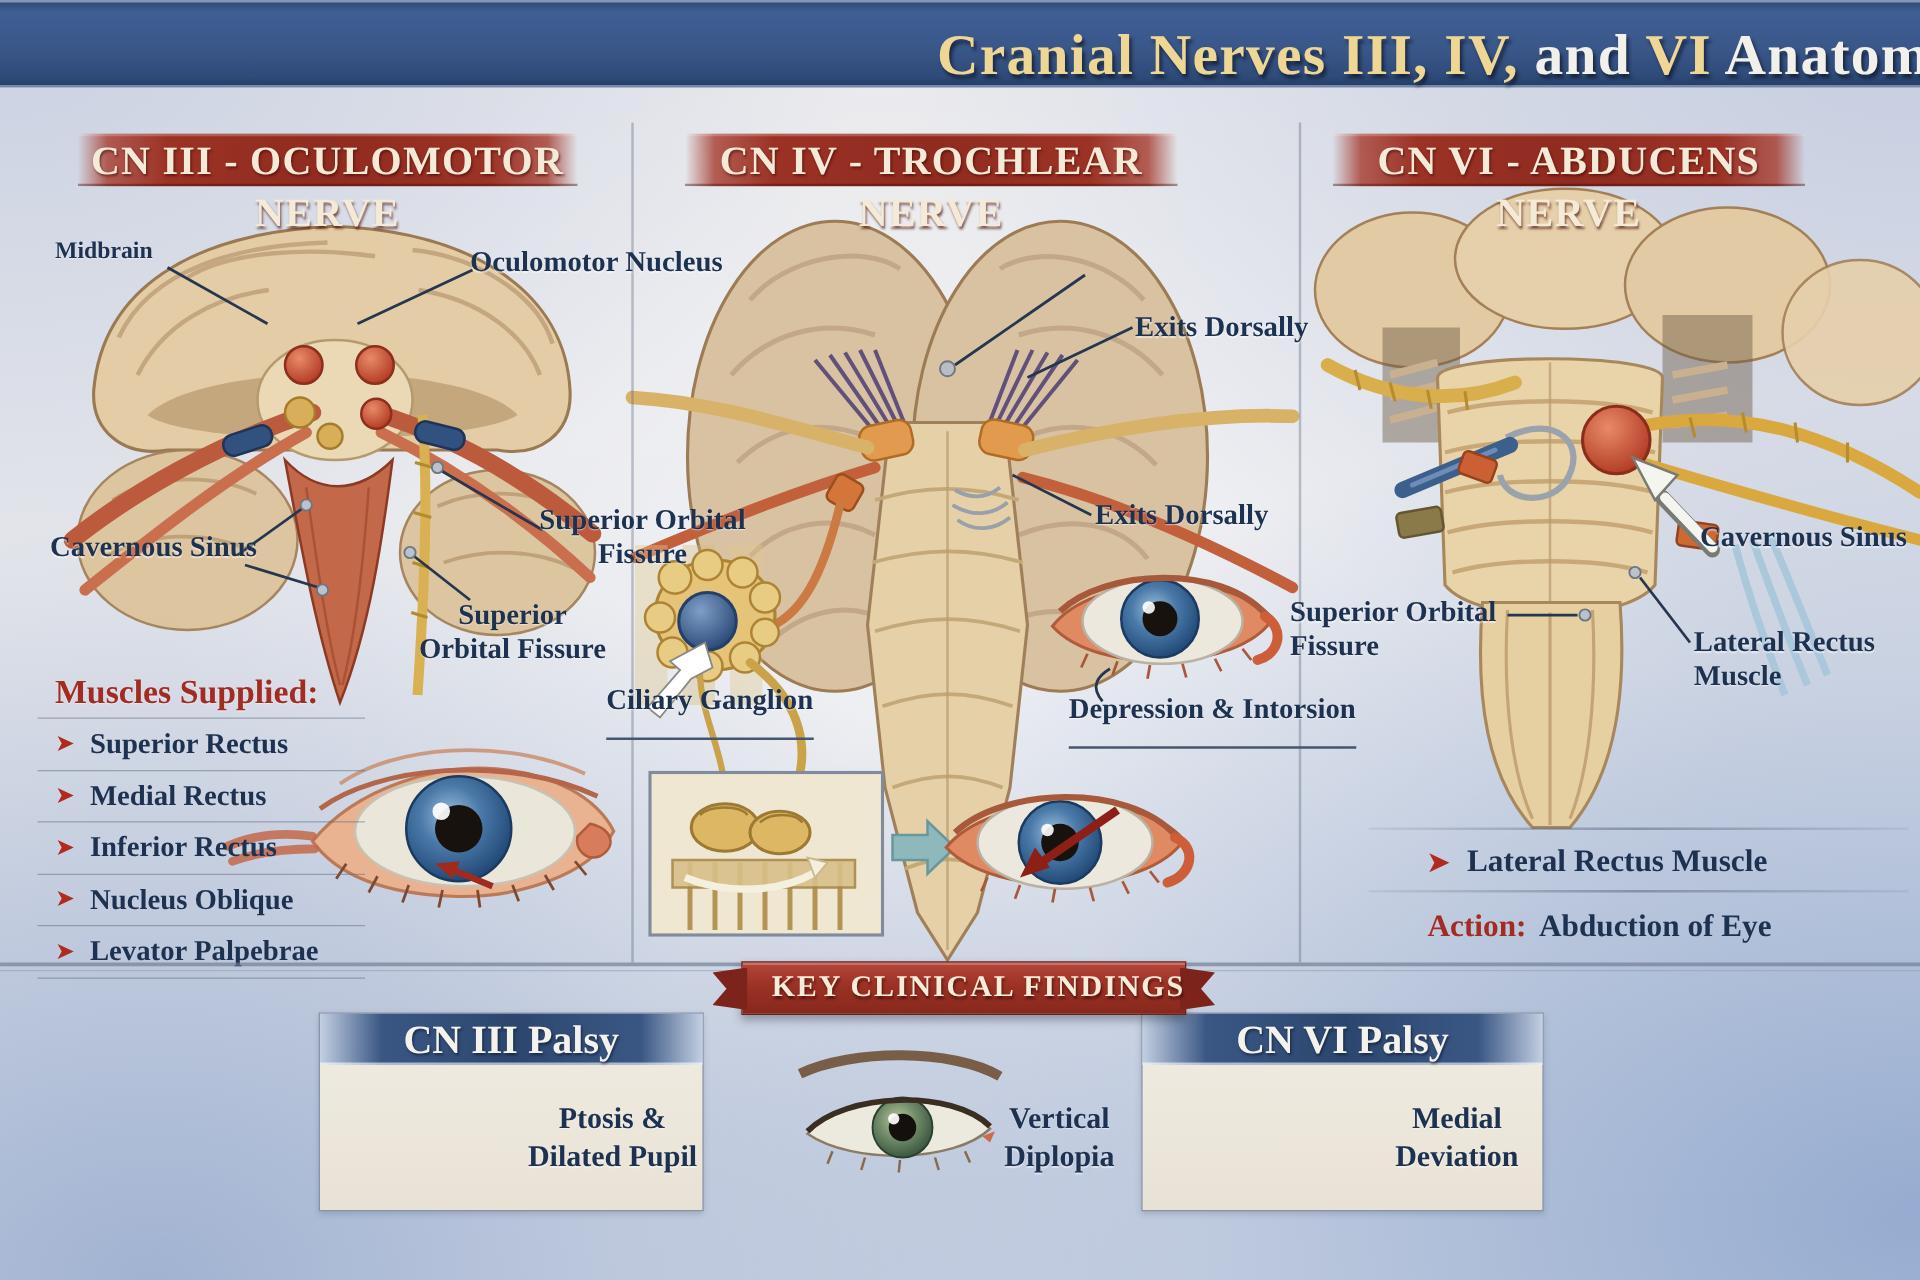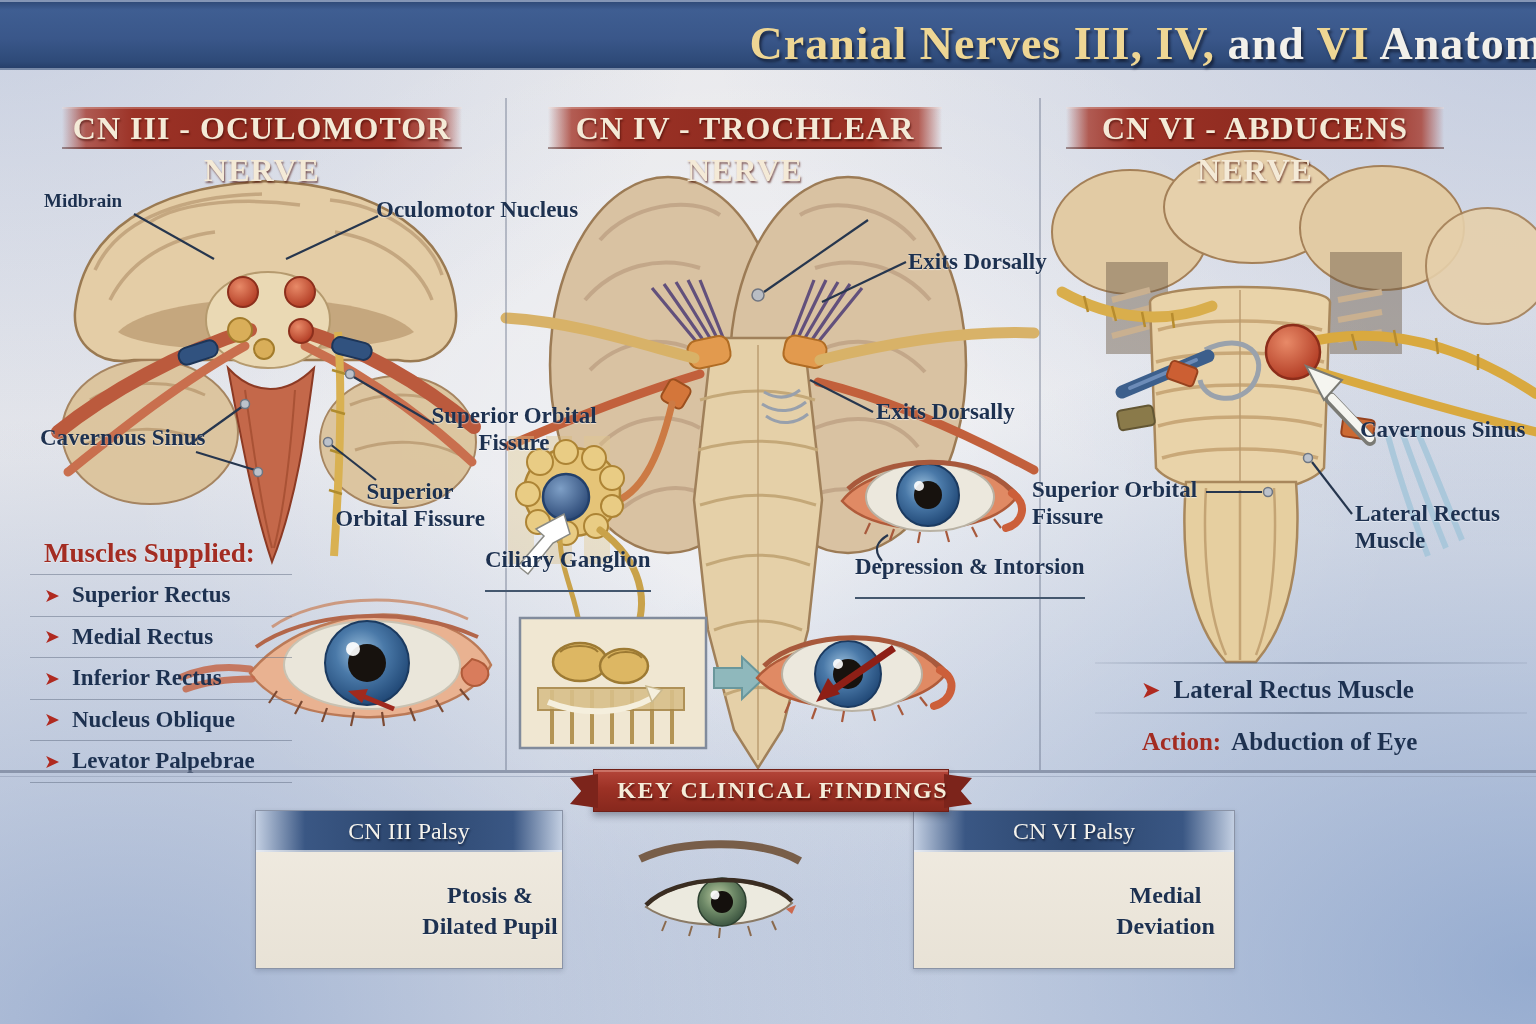--- a/index.html
+++ b/index.html
@@ -49,21 +49,21 @@
   .ribbon{position:absolute;left:593px;top:769px;width:354px;height:41px;z-index:5;
     background:linear-gradient(180deg,#b5463a 0%,#9c3125 45%,#87281d 100%);
     border:1px solid #6f2018;box-shadow:0 4px 7px rgba(20,25,40,.35), inset 0 2px 0 rgba(255,220,205,.3);
     color:#f5ecd9;font-weight:bold;font-size:24px;letter-spacing:1.5px;text-align:right;line-height:40px;
     text-shadow:1px 2px 2px rgba(60,10,5,.7);}
   .ribbon::before,.ribbon::after{content:"";position:absolute;top:4px;width:28px;height:34px;background:#7c241b;z-index:-1;}
   .ribbon::before{left:-24px;clip-path:polygon(100% 0,100% 100%,0 88%,40% 50%,0 12%);}
   .ribbon::after{right:-24px;clip-path:polygon(0 0,0 100%,100% 88%,60% 50%,100% 12%);}
   .panel{position:absolute;top:810px;height:159px;border:1.5px solid #8a93a6;box-sizing:border-box;
     background:linear-gradient(180deg,#f1ece2,#e8e2d6);box-shadow:0 2px 5px rgba(30,40,60,.18);}
-  .panel-header{height:41px;line-height:41px;text-align:center;color:#f4f2ec;font-weight:normal;font-size:24px;
+  .panel-header{height:41px;line-height:41px;text-align:center;color:#f4f2ec;font-weight:bold;font-size:32px;
     text-shadow:1px 2px 2px rgba(10,20,40,.6);border-bottom:2px solid rgba(255,255,255,.6);box-sizing:border-box;
     background:linear-gradient(90deg,#c3cfe2 0%,#3a5784 16%,#2c466e 50%,#3a5784 84%,#c3cfe2 100%);}
   .finding{position:absolute;font-weight:bold;font-size:24px;color:#1d3150;text-align:center;line-height:1.3;
     text-shadow:0 1px 1px rgba(255,255,255,.5);}
   svg{position:absolute;left:0;top:0;}
   .ptr{stroke:#26364e;stroke-width:2.2;fill:none;}
   .pin{fill:#bcc2cb;stroke:#6e7682;stroke-width:1.5;}
 </style>
 </head>
 <body>
@@ -406,15 +406,16 @@
   <div class="ribbon">KEY CLINICAL FINDINGS</div>
 
   <div class="panel" style="left:255px;width:308px;">
     <div class="panel-header">CN III Palsy</div>
   </div>
   <div class="panel" style="left:913px;width:322px;">
     <div class="panel-header">CN VI Palsy</div>
   </div>
 
   <div class="finding" style="left:420px;top:880px;width:140px;">Ptosis &amp; Dilated Pupil</div>
+  <div class="finding" style="left:790px;top:880px;width:115px;">Vertical Diplopia</div>
   <div class="finding" style="left:1108px;top:880px;width:115px;">Medial Deviation</div>
 
 </div>
 
 </body></html>

